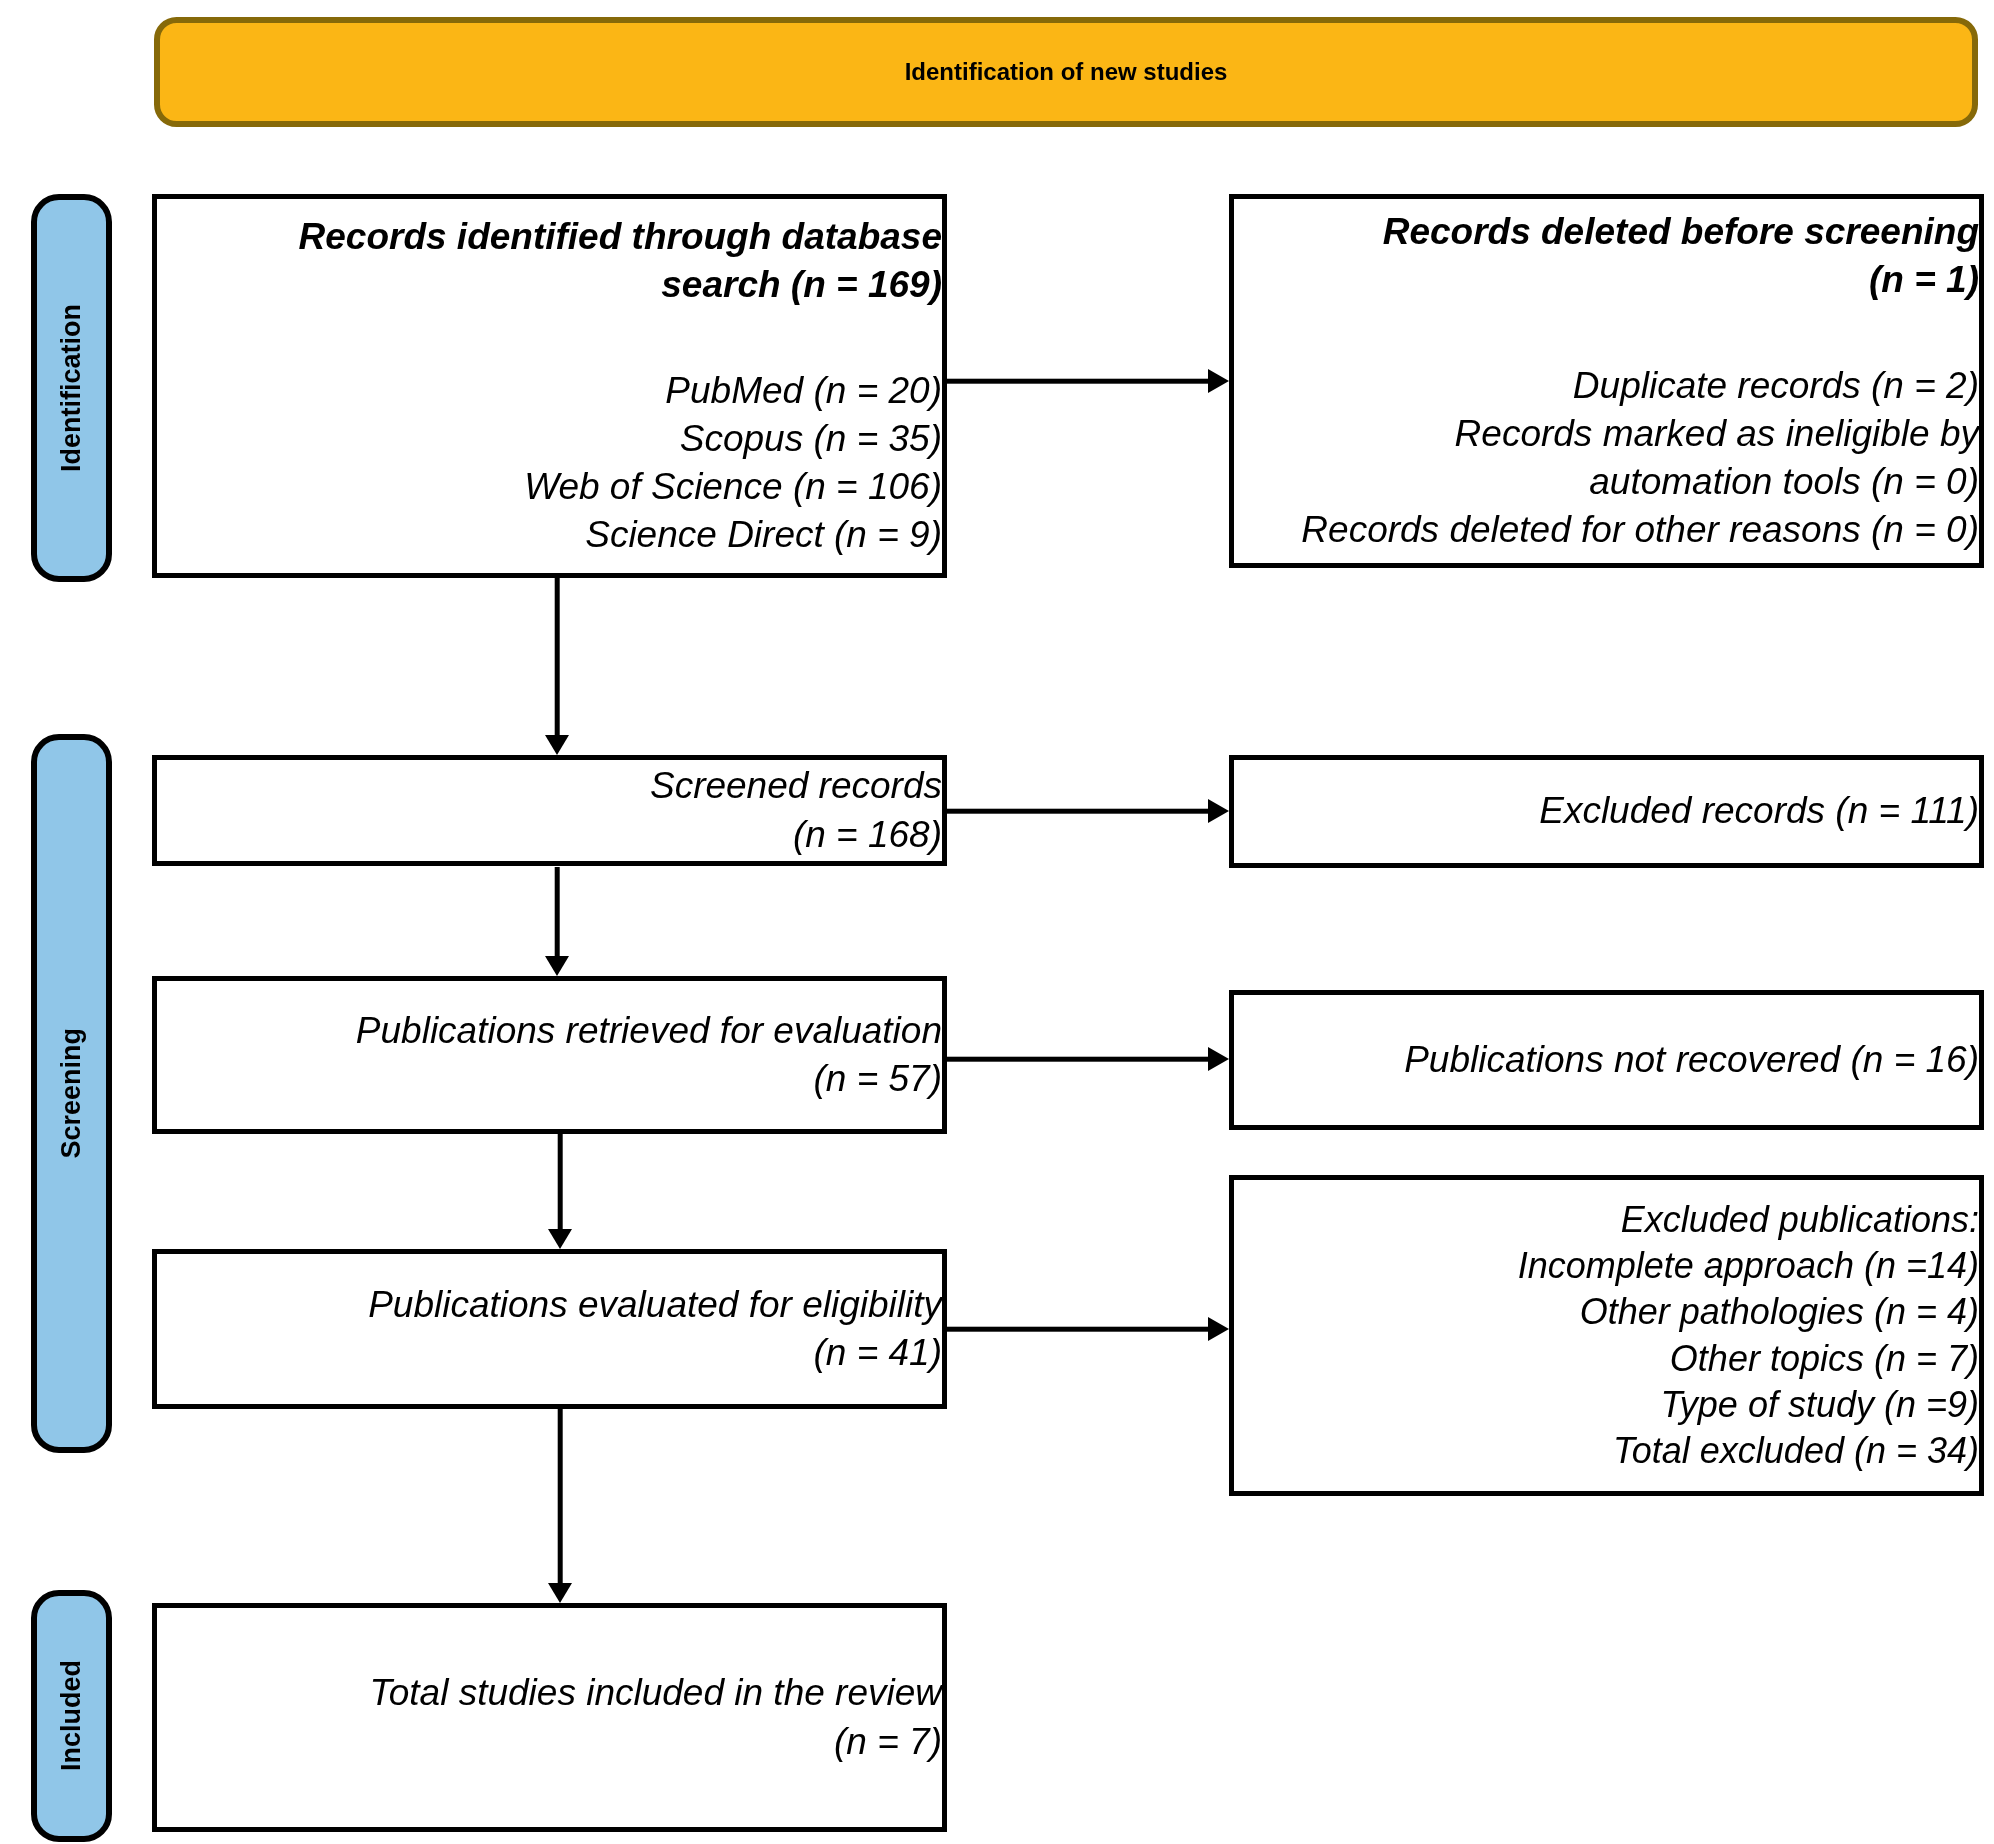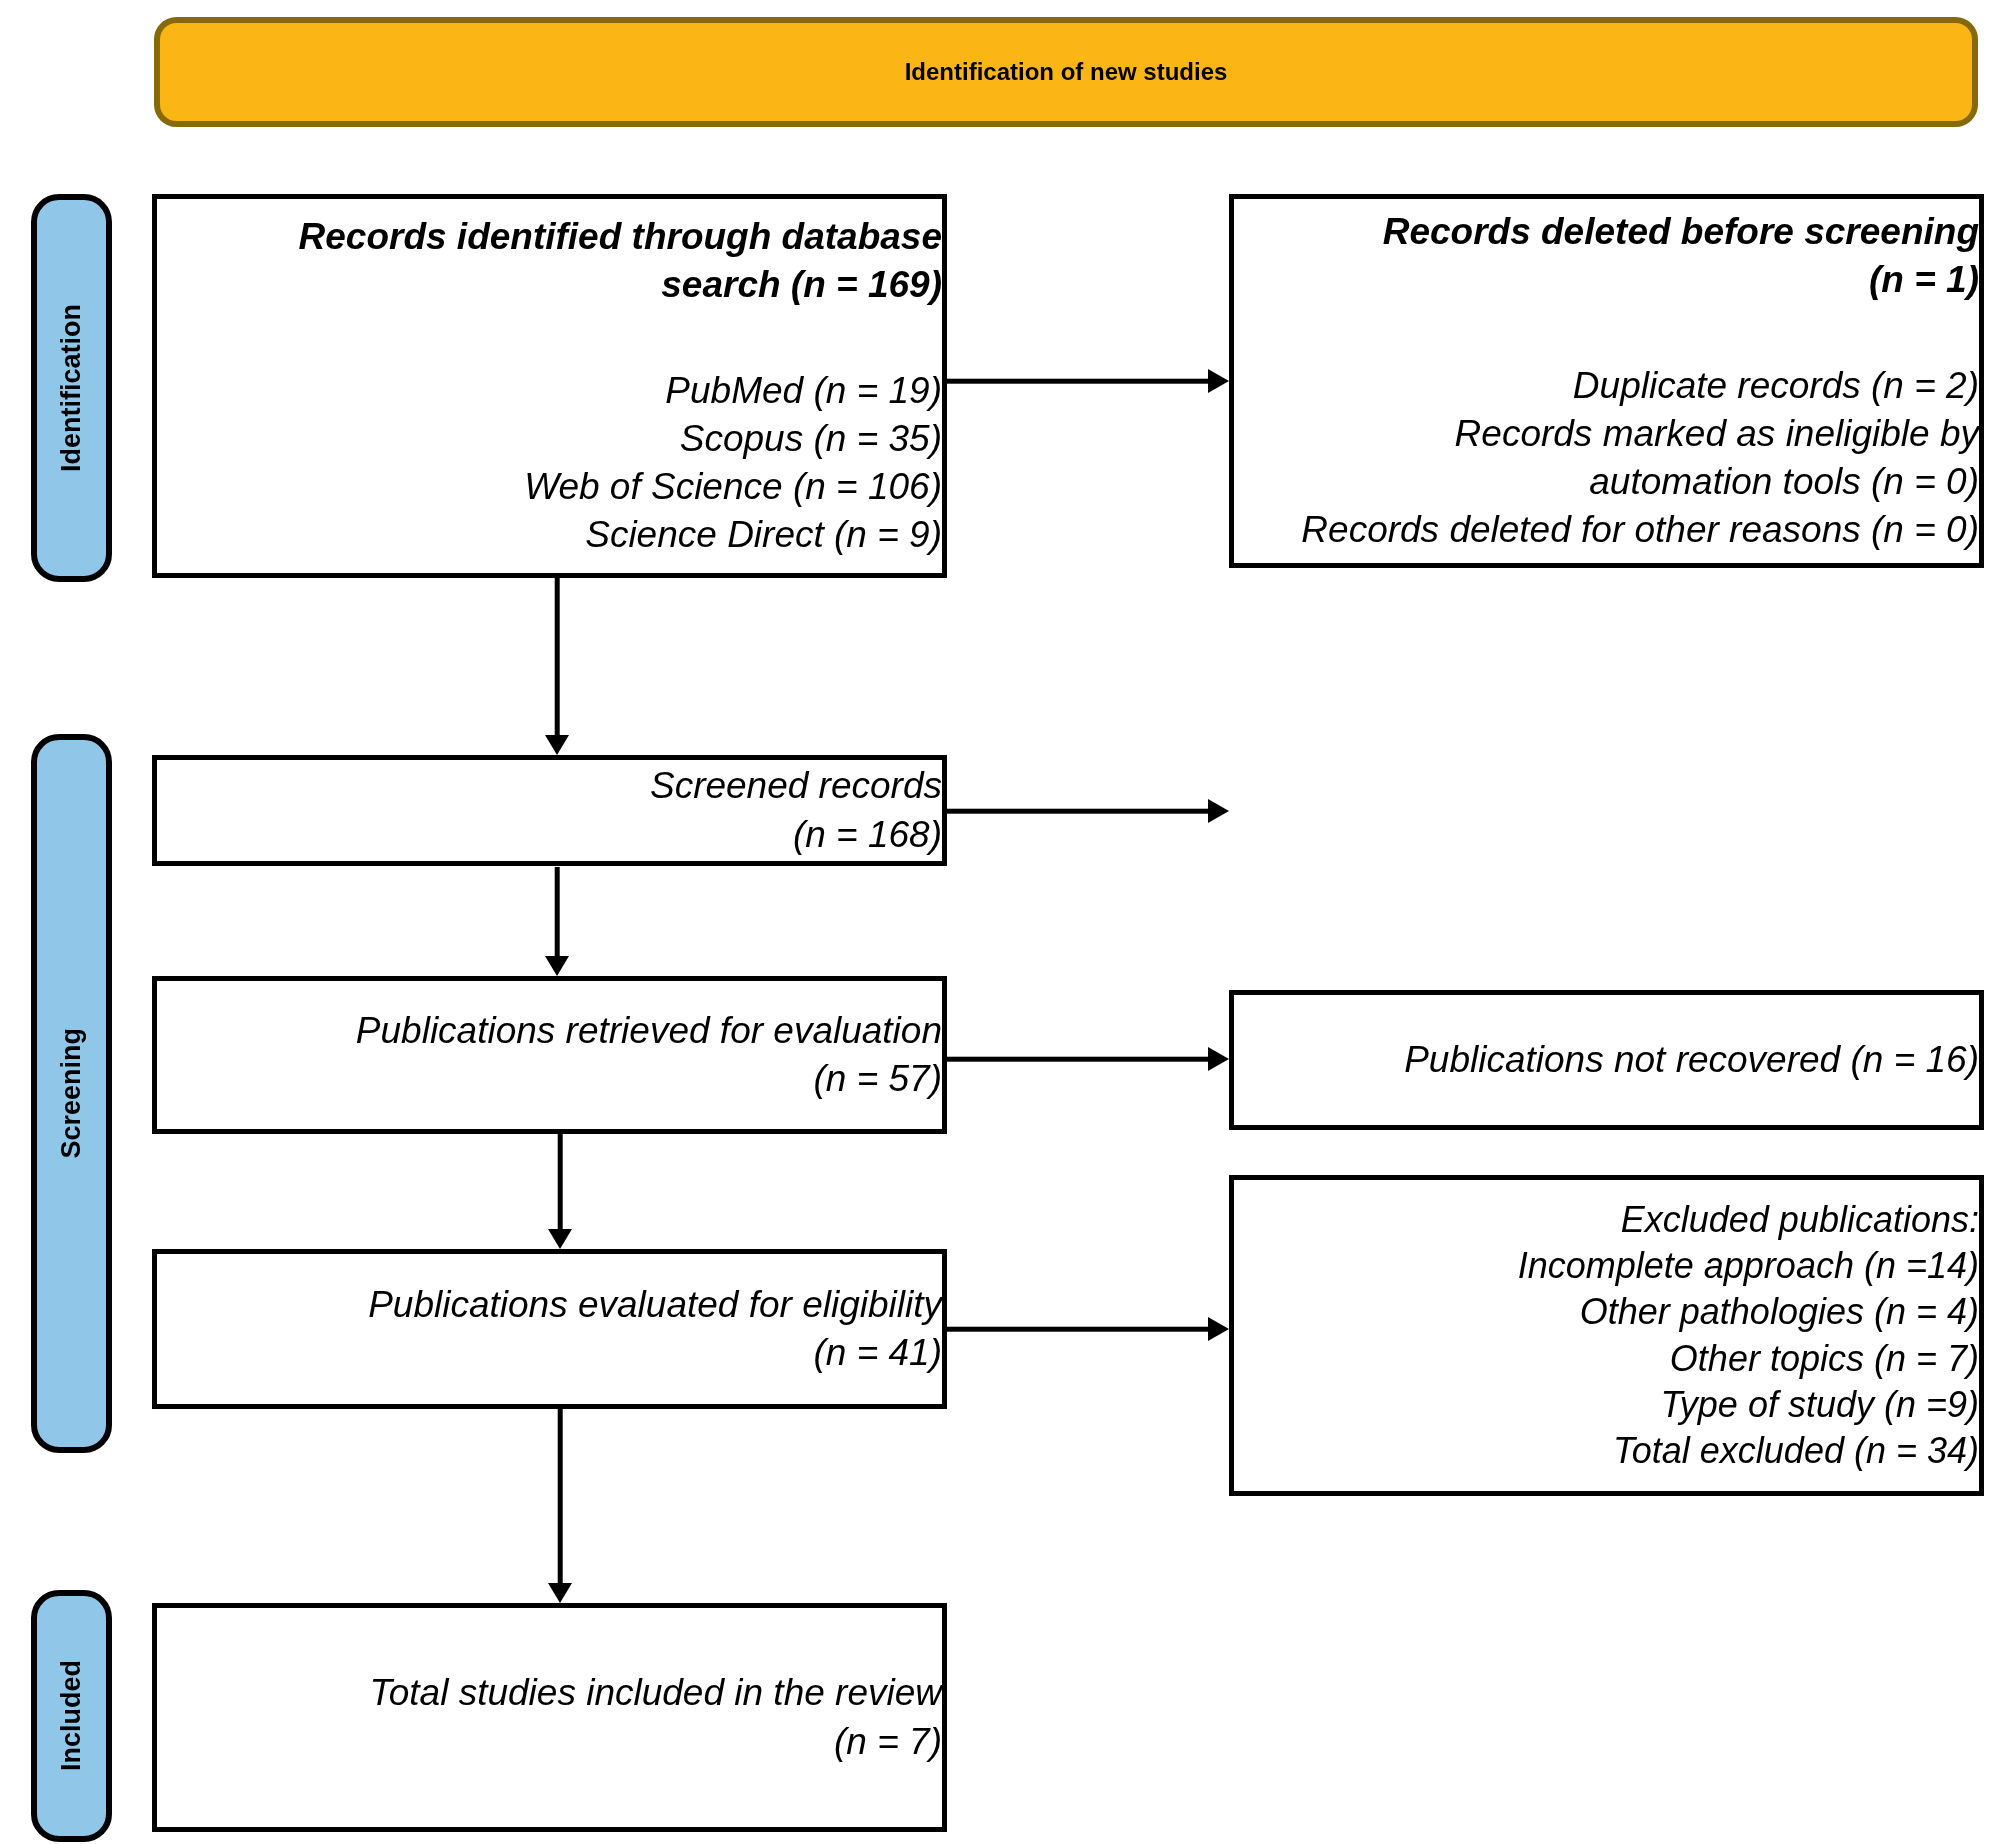--- a/index.html
+++ b/index.html
@@ -136,41 +136,44 @@
     <span class="vtext">Screening</span>
   </div>
   <div class="stage stage-included">
     <span class="vtext">Included</span>
   </div>
 
   <div class="box box-records-identified">
     <span class="title-line">Records identified through database</span>
     <span class="title-line">search (n = 169)</span>
     <span class="gap"></span>
-    <span class="line">PubMed (n = 19)</span>
+    <span class="line">PubMed (n = 20)</span>
     <span class="line">Scopus (n = 35)</span>
     <span class="line">Web of Science (n = 106)</span>
     <span class="line">Science Direct (n = 9)</span>
   </div>
 
   <div class="box box-records-deleted">
     <span class="title-line">Records deleted before screening</span>
     <span class="title-line">(n = 1)</span>
     <span class="gap"></span>
     <span class="line">Duplicate records (n = 2)</span>
     <span class="line">Records marked as ineligible by</span>
     <span class="line">automation tools (n = 0)</span>
     <span class="line">Records deleted for other reasons (n = 0)</span>
   </div>
 
   <div class="box box-screened">
     <span class="line">Screened records</span>
     <span class="line">(n = 168)</span>
   </div>
 
+  <div class="box box-excluded-records">
+    <span class="line">Excluded records (n = 111)</span>
+  </div>
 
   <div class="box box-retrieved">
     <span class="line">Publications retrieved for evaluation</span>
     <span class="line">(n = 57)</span>
   </div>
 
   <div class="box box-not-recovered">
     <span class="line">Publications not recovered (n = 16)</span>
   </div>
 

